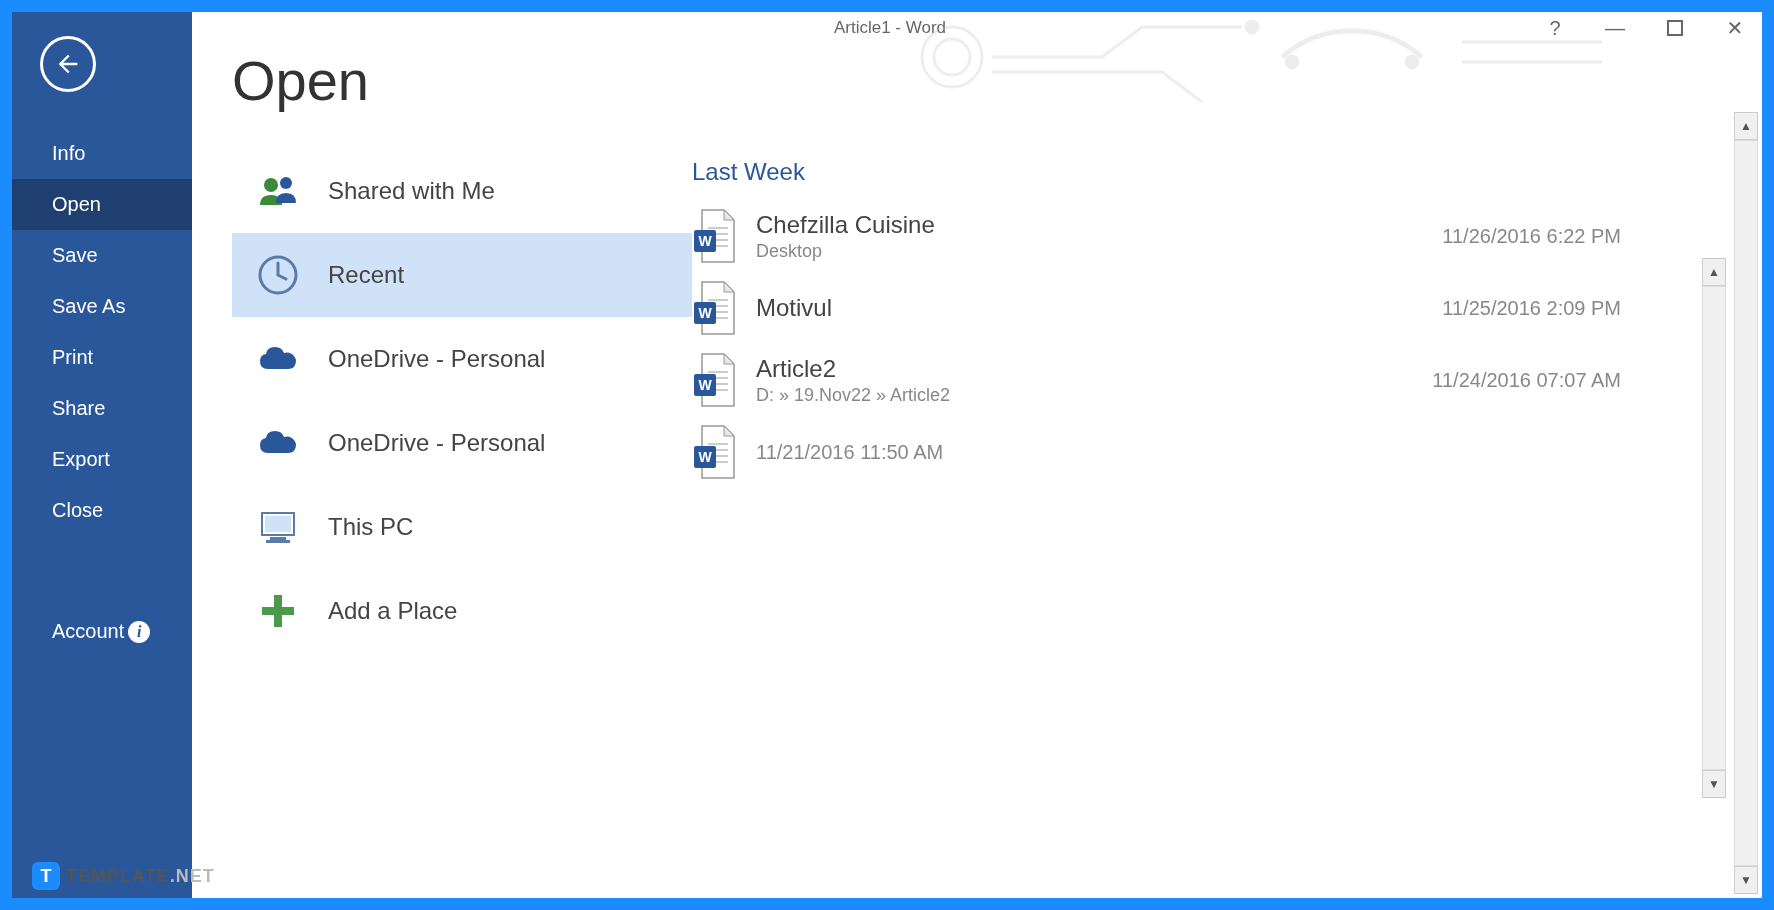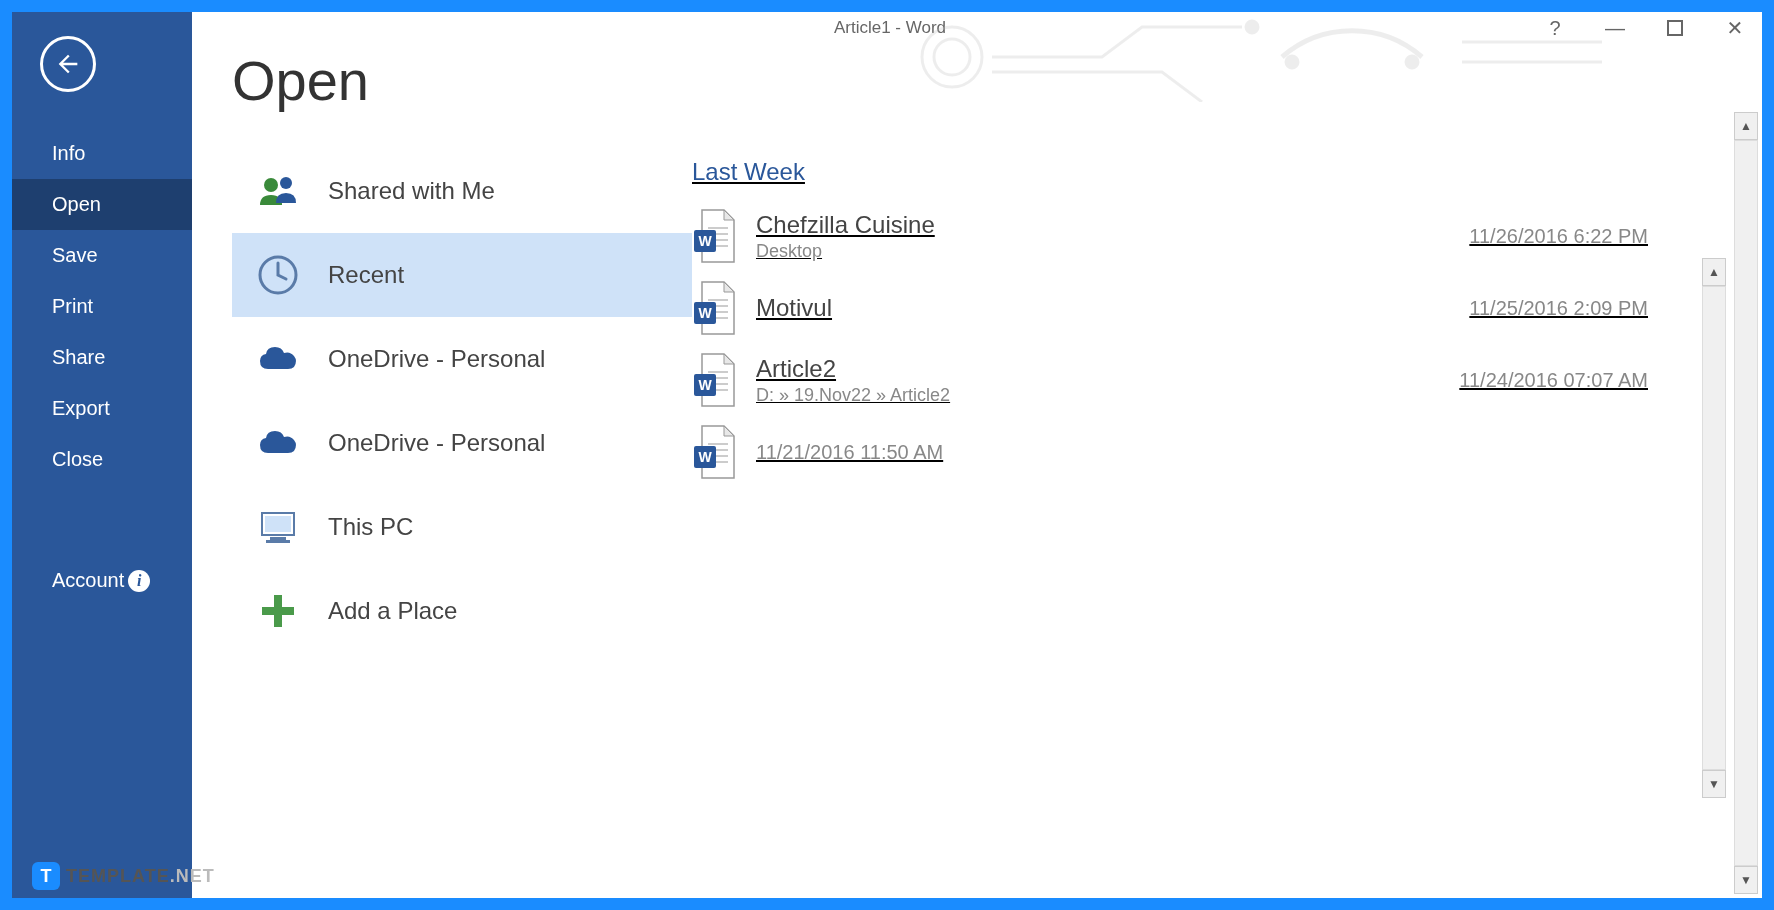--- a/index.html
+++ b/index.html
@@ -17,21 +17,21 @@
 .nav-spacer { height: 70px; }
 .account-item { padding: 14px 24px 14px 40px; font-size: 20px; cursor: pointer; display: flex; align-items: flex-end; gap: 4px; }
 .info-circle { width: 22px; height: 22px; background: #fff; border-radius: 50%; color: #2a579a; display: flex; align-items: center; justify-content: center; font-weight: bold; font-size: 16px; font-style: italic; font-family: Georgia, serif; }
 .main { flex: 1; background: #fff; padding: 36px 0 0 40px; display: flex; position: relative; }
 .page-title { font-size: 56px; font-weight: 300; color: #333; margin-bottom: 36px; }
 .left-col { width: 460px; }
 .places { display: flex; flex-direction: column; }
 .place-item { display: flex; align-items: center; gap: 28px; padding: 20px 24px; cursor: pointer; font-size: 24px; color: #444; }
 .place-item.selected { background: #cfe2f8; }
 .place-icon { width: 44px; height: 44px; display: flex; align-items: center; justify-content: center; flex-shrink: 0; }
-.right-col { flex: 1; padding-top: 110px; padding-right: 50px; position: relative; text-decoration: underline; }
+.right-col { flex: 1; padding-top: 110px; padding-right: 77px; position: relative; }
 .section-header { font-size: 24px; color: #2a579a; margin-bottom: 14px; }
 .file-row { display: flex; align-items: center; gap: 20px; padding: 8px 0; cursor: pointer; }
 .file-icon { width: 44px; height: 56px; flex-shrink: 0; }
 .file-info { flex: 1; }
 .file-name { font-size: 24px; color: #444; }
 .file-path { font-size: 18px; color: #888; margin-top: 2px; }
 .file-date { font-size: 20px; color: #888; white-space: nowrap; margin-right: 64px; }
 .scrollbar-outer { position: absolute; right: 4px; top: 100px; bottom: 4px; width: 24px; }
 .scrollbar-inner { position: absolute; right: 36px; top: 210px; width: 24px; height: 540px; }
 .scroll-track { background: #f0f0f0; width: 100%; height: 100%; border: 1px solid #ddd; }
@@ -78,20 +78,21 @@
   <div class="sidebar">
     <div class="back-btn">
       <svg viewBox="0 0 24 24">
           <path d="M20 11H7.8l5.6-5.6L12 4l-8 8 8 8 1.4-1.4L7.8 13H20z"></path>
         </svg>
     </div>
     <div id="nav-container">
         <div class="nav-item">Info</div>
         <div class="nav-item active">Open</div>
         <div class="nav-item">Save</div>
+        <div class="nav-item">Save As</div>
         <div class="nav-item">Print</div>
         <div class="nav-item">Share</div>
         <div class="nav-item">Export</div>
         <div class="nav-item">Close</div>
       </div>
     <div class="nav-spacer"></div>
     <div class="account-item">
       <span>Account</span>
       <span class="info-circle">i</span>
     </div>

